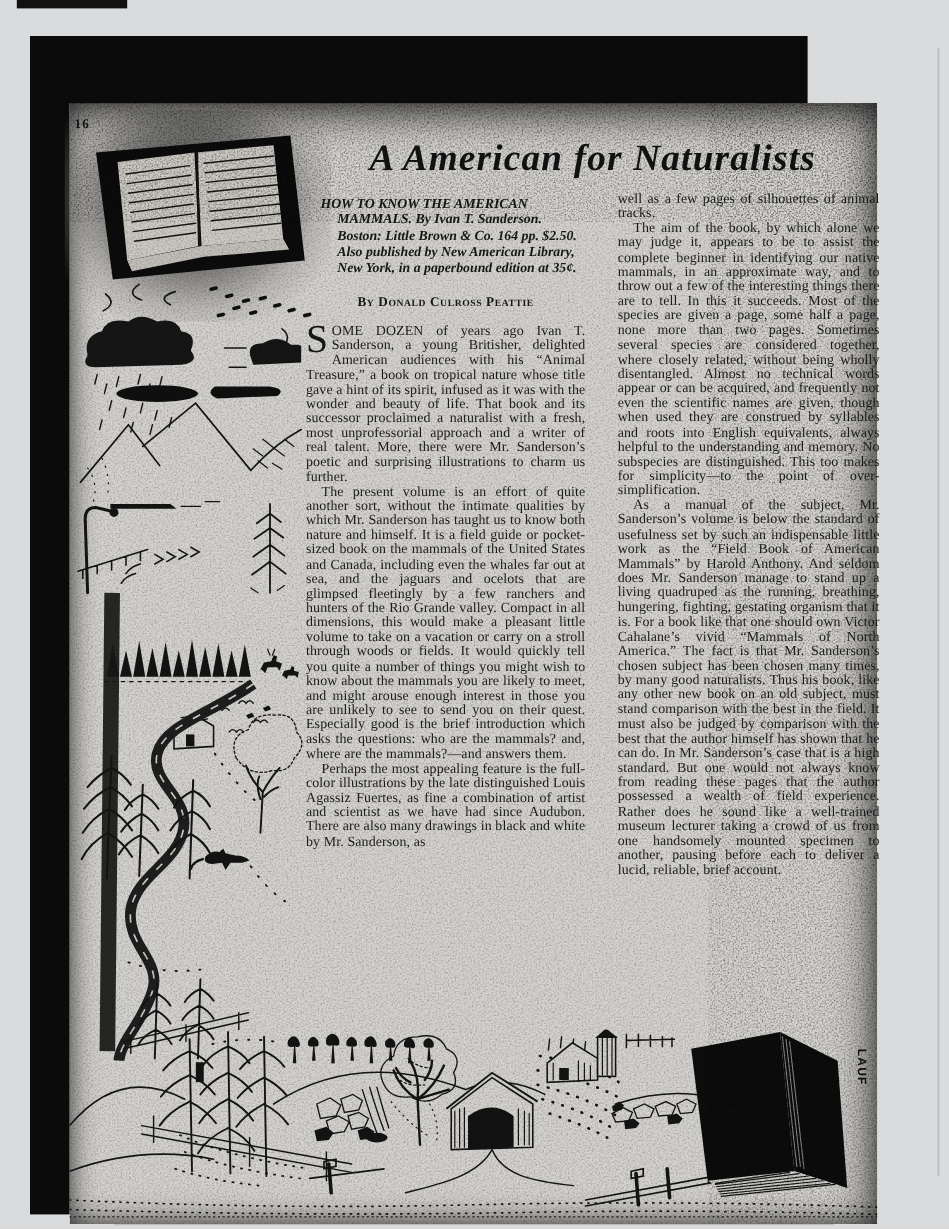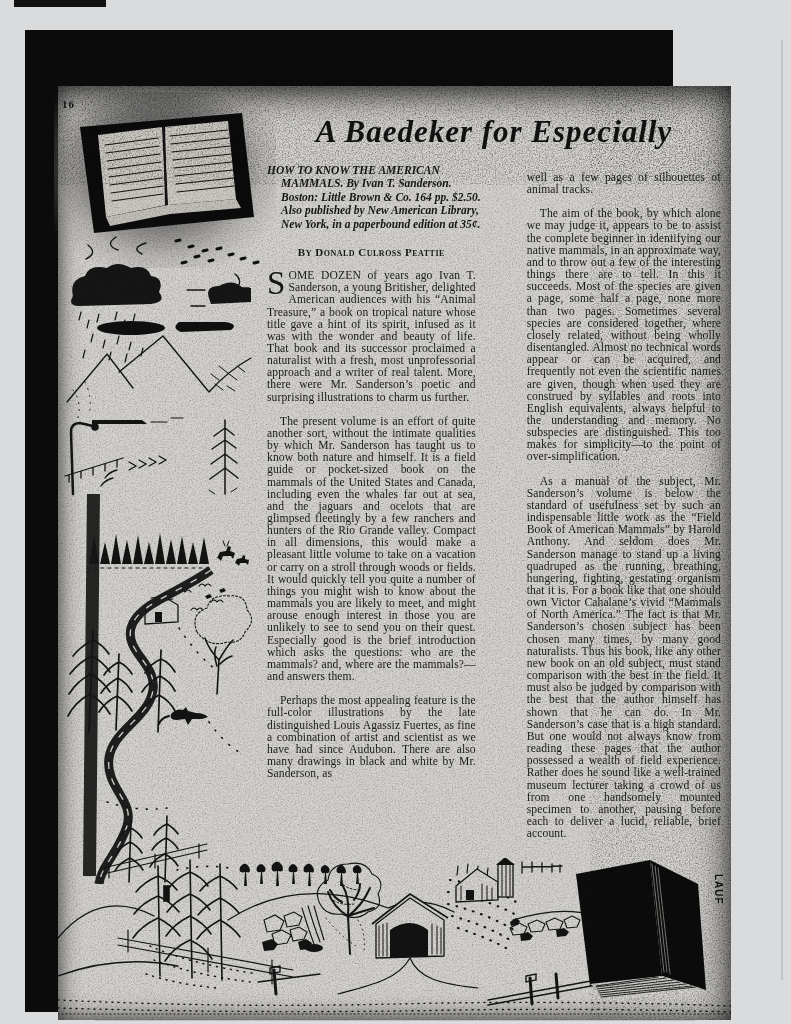--- a/index.html
+++ b/index.html
@@ -42,21 +42,21 @@
     text-align:center;font-style:italic;font-weight:bold;
     font-size:31px;letter-spacing:1px;color:#141414;
   }
   .columns{
     position:absolute;left:197px;top:74px;width:478px;z-index:3;
     display:flex;gap:27px;
   }
   .col-left{width:241px;}
   .col-right{width:226px;}
   p.body-par{
-    margin:12px;font-size:11.6px;line-height:12.15px;letter-spacing:.1px;
+    margin:0;font-size:11.6px;line-height:12.15px;letter-spacing:.1px;
     text-align:justify;text-indent:13px;color:#1c1c1c;
   }
   p.no-indent{text-indent:0;}
   .citation{
     font-weight:bold;font-style:italic;font-size:11.5px;line-height:13.4px;
     margin:4px 4px 0 12px;padding-left:14px;text-indent:-14px;
     text-align:left;color:#181818;
   }
   .byline{
     text-align:center;font-weight:bold;font-variant:small-caps;
@@ -175,21 +175,21 @@
       <g class="ink" stroke-width="1.6">
         <path d="M72,558 L70,620 M72,566 q-9,4 -13,11 M72,566 q7,4 11,10 M71,580 q-10,5 -14,12 M71,580 q8,4 12,11 M71,596 q-11,5 -15,13 M71,596 q9,5 13,12"></path>
         <path d="M108,554 L106,620 M108,562 q-9,4 -13,11 M108,562 q7,4 11,10 M107,576 q-10,5 -14,12 M107,576 q8,4 12,11 M106,592 q-11,5 -15,13 M106,592 q9,5 13,12"></path>
         <path stroke-width="1.2" d="M44,606 L148,582 M44,612 L148,588 M50,602 l0,14 M96,592 l0,14 M140,582 l0,14"></path>
       </g>
       <g class="ink" stroke-width="1.6">
         <path stroke-dasharray="1 9" d="M120,366 q20,30 40,44 M150,460 q14,20 30,30 M48,540 q30,10 60,6 M118,608 q26,-6 52,-2"></path>
       </g>
     </svg>
 
-    <div class="headline">A Baedeker for Especially</div>
+    <div class="headline">A American for Naturalists</div>
 
     <div class="columns">
       <div class="col-left">
         <p class="citation">HOW TO KNOW THE AMERICAN MAMMALS. By Ivan T. Sanderson. Boston: Little Brown &amp; Co. 164 pp. $2.50. Also published by New American Library, New York, in a paperbound edition at 35¢.</p>
         <p class="byline">By Donald Culross Peattie</p>
         <p class="body-par no-indent"><span class="dropcap">S</span><span>OME DOZEN of years ago Ivan T. Sanderson, a young Britisher, delighted American audiences with his “Animal Treasure,” a book on tropical nature whose title gave a hint of its spirit, infused as it was with the wonder and beauty of life. That book and its successor proclaimed a naturalist with a fresh, most unprofessorial approach and a writer of real talent. More, there were Mr. Sanderson’s poetic and surprising illustrations to charm us further.</span></p>
         <p class="body-par">The present volume is an effort of quite another sort, without the intimate qualities by which Mr. Sanderson has taught us to know both nature and himself. It is a field guide or pocket-sized book on the mammals of the United States and Canada, including even the whales far out at sea, and the jaguars and ocelots that are glimpsed fleetingly by a few ranchers and hunters of the Rio Grande valley. Compact in all dimensions, this would make a pleasant little volume to take on a vacation or carry on a stroll through woods or fields. It would quickly tell you quite a number of things you might wish to know about the mammals you are likely to meet, and might arouse enough interest in those you are unlikely to see to send you on their quest. Especially good is the brief introduction which asks the questions: who are the mammals? and, where are the mammals?—and answers them.</p>
         <p class="body-par">Perhaps the most appealing feature is the full-color illustrations by the late distinguished Louis Agassiz Fuertes, as fine a combination of artist and scientist as we have had since Audubon. There are also many drawings in black and white by Mr. Sanderson, as</p>
       </div>
       <div class="col-right">

